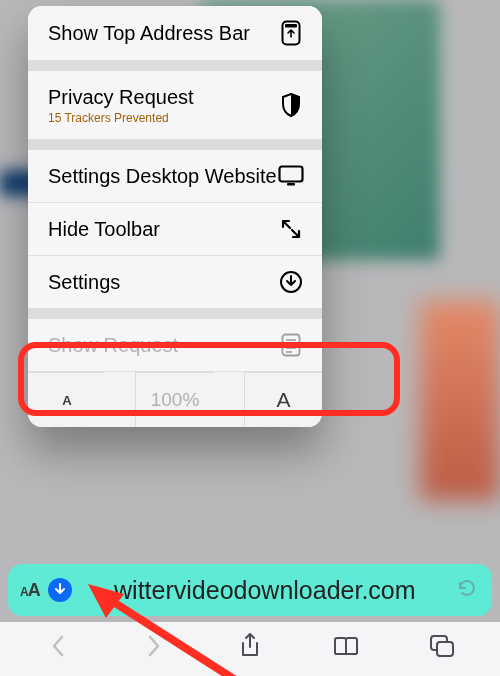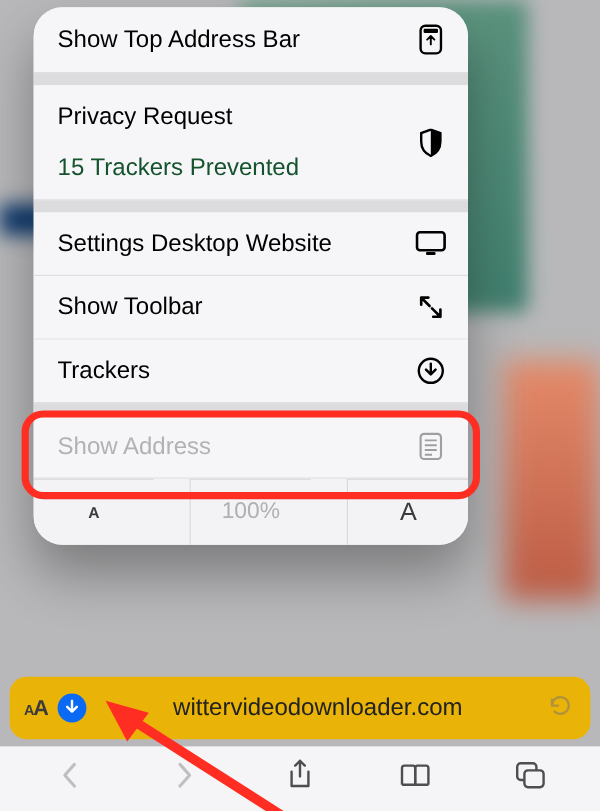--- a/index.html
+++ b/index.html
@@ -10,37 +10,37 @@
   .bg { position: absolute; inset: 0; filter: blur(8px); }
   .bg::before { content:""; position:absolute; top:0; left:200px; width:240px; height:260px; background: linear-gradient(135deg,#6fa28a,#3f7e6d); border-radius:6px; }
   .bg::after { content:""; position:absolute; top:170px; left:0; width:44px; height:26px; background:#0f3a6e; }
   .bg2 { position:absolute; top:300px; right:0; width:80px; height:200px; background:linear-gradient(180deg,#e48a69,#bb5b44); filter: blur(12px); }
 
   
   .menu {
     position: absolute;
     top: 6px;
     left: 28px;
-    width: 362px;
-    border-radius: 24px;
+    width: 294px;
+    border-radius: 14px;
     background: rgba(246,246,248,0.97);
     box-shadow: 0 24px 44px rgba(0,0,0,0.33);
     overflow: hidden;
   }
   .item {
     display: flex;
     align-items: center;
     padding: 14px 18px 14px 20px;
     border-bottom: 1px solid rgba(0,0,0,0.09);
     color: #000;
     background: #f6f6f8;
   }
   .item .texts { flex: 1; }
   .item .label { font-size: 20px; line-height: 24px; }
-  .item .sub { font-size: 20px; color: #14532d; margin-top: 20px; }
+  .item .sub { font-size: 12px; color: #a16207; margin-top: 2px; }
   .item .icon { width: 26px; display:flex; justify-content:center; align-items:center; }
   .gap { height: 10px; background: #dcdcde; }
   .disabled .label { color: #b2b2b4; }
   .disabled .icon { opacity: .35; }
 
   
   .zoomrow { display:flex; height: 55px; background:#f3f3f5; }
   .zoomcell { flex:1; display:flex; align-items:center; justify-content:center; font-size:18px; border-top:1px solid rgba(0,0,0,0.09); color:#3b3b3d;}
   .zoomcell + .zoomcell { border-left:1px solid rgba(0,0,0,0.10);margin-left:30px; }
   .zoomcell.small { font-size:13px; font-weight:600; letter-spacing:-0.5px; }
@@ -54,33 +54,33 @@
     border-radius: 18px;
     pointer-events: none;
   }
 
   
   .bottom { position:absolute; left:0; right:0; bottom:0; }
   .urlbar {
     margin: 0 8px 6px 8px;
     height: 52px;
     border-radius: 14px;
-    background: #eab308;
+    background: #5eead4;
     display:flex; align-items:center; padding:0 14px 0 12px;
     color:#1b1b1e;
   }
   .urlbar .aA { font-size:18px; font-weight:600; letter-spacing:-1px; color:#3b3b3e;}
   .urlbar .aA small { font-size:12px; }
   .dlbadge {
     width:24px; height:24px; border-radius:50%;
     background:#0b6af3; margin:0 10px 0 8px; display:flex;
     align-items:center; justify-content:center;
   }
   .dlbadge svg { display:block; }
-  .urlbar .urltext { flex:1; text-align:center; font-size:20px; color:#222; white-space:nowrap; overflow:hidden; }
+  .urlbar .urltext { flex:1; text-align:center; font-size:25px; color:#222; white-space:nowrap; overflow:hidden; }
   .urlbar .reload { margin-left:8px; opacity:.45; }
 
   .tabbar { height: 54px; background:#f5f5f7; display:flex; justify-content:space-around; align-items:center; padding:4px 10px 10px 10px; color:#4d4d52;}
   .tabbar .tb { width:30px; display:flex; justify-content:center; align-items:center; }
   .tabbar .disabled { opacity:.35; }
 
   
   .arrow { position:absolute; pointer-events:none; }
   .arrow svg { overflow:visible; }
 </style>
@@ -130,47 +130,47 @@
     <div class="icon">
       <svg width="26" height="22" viewBox="0 0 26 22">
           <rect x="1.5" y="1.5" width="23" height="15" rx="2.5" fill="none" stroke="#000" stroke-width="2.2"></rect>
           <rect x="9" y="18" width="8" height="2.5" rx="1" fill="#000"></rect>
         </svg>
     </div>
   </div>
 
   <div class="item">
     <div class="texts">
-        <div class="label">Show Toolbar</div>
+        <div class="label">Hide Toolbar</div>
       </div>
     <div class="icon">
       <svg width="22" height="22" viewBox="0 0 22 22">
           <path d="M3 3 h6 M3 3 v6 M3 3 l7 7" fill="none" stroke="#000" stroke-width="2.2" stroke-linecap="round"></path>
           <path d="M19 19 h-6 M19 19 v-6 M19 19 l-7 -7" fill="none" stroke="#000" stroke-width="2.2" stroke-linecap="round"></path>
         </svg>
     </div>
   </div>
 
   <div class="item">
     <div class="texts">
-        <div class="label">Trackers</div>
+        <div class="label">Settings</div>
       </div>
     <div class="icon">
       <svg width="24" height="24" viewBox="0 0 24 24">
           <circle cx="12" cy="12" r="10" fill="none" stroke="#000" stroke-width="2"></circle>
           <path d="M12 6 v8 M8 11 l4 4 l4 -4" fill="none" stroke="#000" stroke-width="2" stroke-linecap="round" stroke-linejoin="round"></path>
         </svg>
     </div>
   </div>
 
   <div class="gap"></div>
 
   <div class="item disabled">
     <div class="texts">
-        <div class="label">Show Address</div>
+        <div class="label">Show Request</div>
       </div>
     <div class="icon">
       <svg width="20" height="24" viewBox="0 0 20 24">
           <rect x="1.5" y="1.5" width="17" height="21" rx="3" fill="none" stroke="#000" stroke-width="1.8"></rect>
           <line x1="5" y1="7" x2="15" y2="7" stroke="#000" stroke-width="1.6"></line>
           <line x1="5" y1="11" x2="15" y2="11" stroke="#000" stroke-width="1.6"></line>
           <line x1="5" y1="15" x2="15" y2="15" stroke="#000" stroke-width="1.6"></line>
           <line x1="5" y1="19" x2="11" y2="19" stroke="#000" stroke-width="1.6"></line>
         </svg>
     </div>

